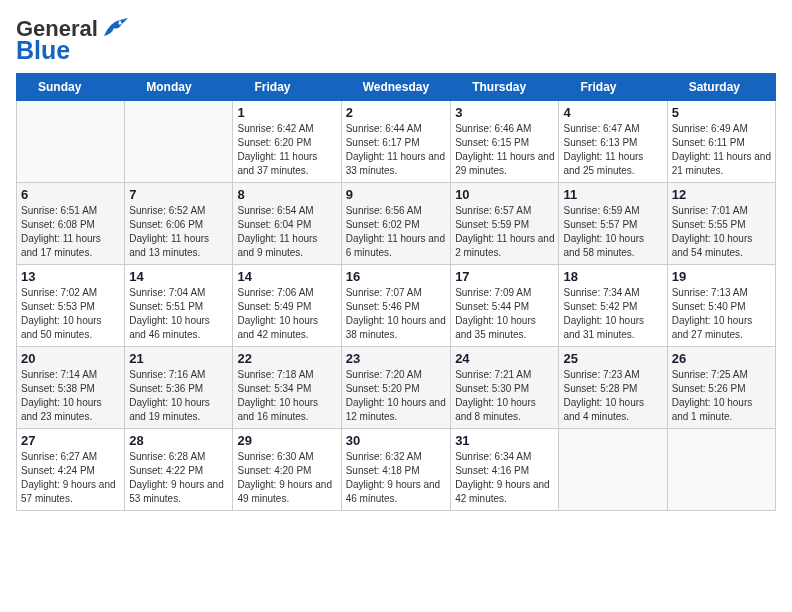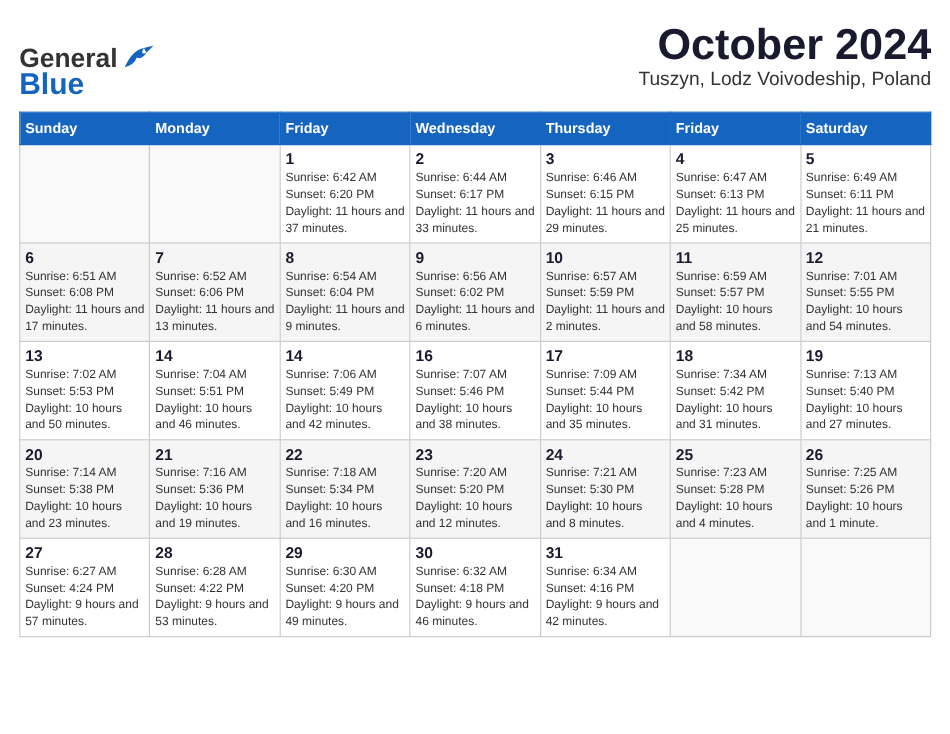--- a/index.html
+++ b/index.html
@@ -13,21 +13,20 @@
     .header {
       display: flex;
       justify-content: space-between;
       align-items: flex-start;
       margin-bottom: 8px;
     }
     .logo {
       display: flex;
       flex-direction: column;
       align-items: flex-start;
-      margin-top: 20px;
     }
     .logo-line {
       display: flex;
       align-items: center;
       gap: 2px;
     }
     .title-block {
       text-align: right;
     }
     .month-title {
@@ -40,21 +39,21 @@
       color: #333;
     }
     .calendar {
       width: 100%;
       border-collapse: collapse;
       font-size: 11px;
     }
     .calendar th {
       background: #1565c0;
       color: #fff;
-      padding: 6px 4px;
+      padding: 6px 21px;
       text-align: left;
       font-size: 12px;
       font-weight: bold;
       border: 1px solid #1565c0;
     }
     .calendar td {
       border: 1px solid #ccc;
       vertical-align: top;
       padding: 4px;
       width: calc(100% / 7);
@@ -90,24 +89,20 @@
   <div class="logo">
     <div class="logo-line">
       <span style="font-size:22px; font-weight:bold; color:#333;">General</span>
       <svg width="28" height="22" viewBox="0 0 28 22">
         <path d="M4 18 Q10 4 20 2 Q16 8 22 6 Q18 12 14 10 Q12 16 4 18Z" fill="#1565c0"></path>
         <path d="M20 2 L28 0 L22 6Z" fill="#1565c0"></path>
       </svg>
     </div>
     <span style="font-size:25px; font-weight:bold; color:#1565c0; margin-top:-6px;">Blue</span>
   </div>
-  <div class="title-block">
-    <div class="month-title">October 2024</div>
-    <div class="location">Tuszyn, Lodz Voivodeship, Poland</div>
-  </div>
 </div>
 
 <table class="calendar">
   <thead>
     <tr id="weekday-header">
         <th>Sunday</th>
         <th>Monday</th>
         <th>Friday</th>
         <th>Wednesday</th>
         <th>Thursday</th>

